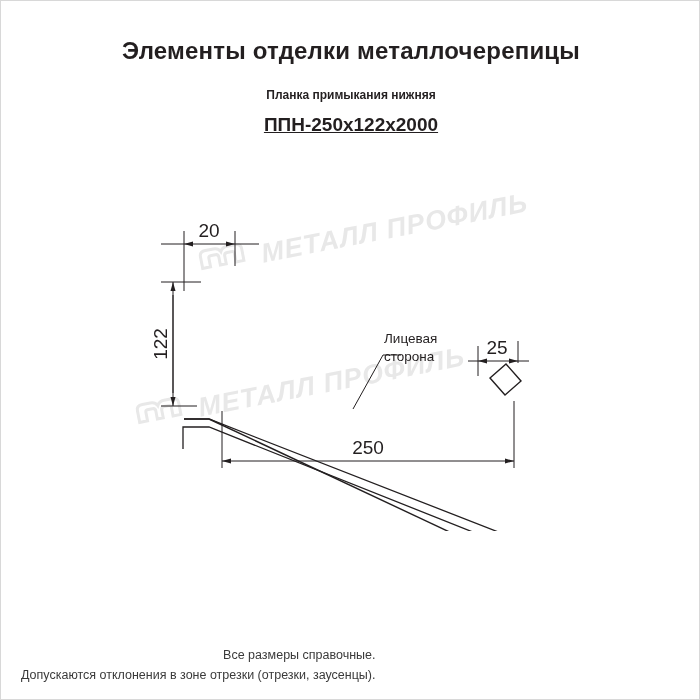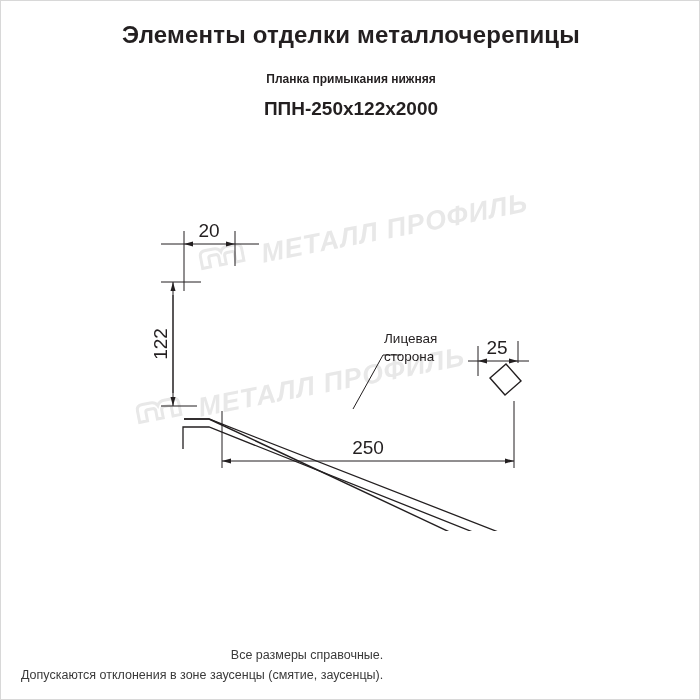--- a/index.html
+++ b/index.html
@@ -17,21 +17,21 @@
   }
   .page {
     position: relative;
     width: 700px;
     height: 700px;
     border: 1px solid #d8d8d8;
     box-sizing: border-box;
   }
   .title-block {
     position: absolute;
-    top: 20px;
+    top: 36px;
     left: 0;
     width: 700px;
     text-align: center;
   }
   .main-title {
     font-size: 24px;
     font-weight: bold;
     letter-spacing: 0.2px;
     margin: 0 0 22px 0;
     line-height: 1.2;
@@ -40,20 +40,21 @@
     font-size: 12px;
     font-weight: bold;
     margin: 0 0 12px 0;
     line-height: 1.2;
   }
   .sku-title {
     font-size: 19px;
     font-weight: bold;
     margin: 0;
     line-height: 1.2;
+    text-decoration: underline;
   }
   .drawing {
     position: absolute;
     top: 170px;
     left: 0;
     width: 596px;
     height: 360px;
   }
   .watermarks {
     position: absolute;
@@ -190,16 +191,16 @@
         <line x1="382" y1="184" x2="400" y2="184"></line>
       </g>
       <text x="383" y="172" font-size="13.5">Лицевая</text>
       <text x="383" y="190" font-size="13.5">сторона</text>
 
     </svg>
   </div>
 
   <div class="footer">
     <div>Все размеры справочные.</div>
-    <div>Допускаются отклонения в зоне заусенцы (смятие, заусенцы).</div>
+    <div>Допускаются отклонения в зоне отрезки (отрезки, заусенцы).</div>
   </div>
 
 </div>
 
 </body></html>

